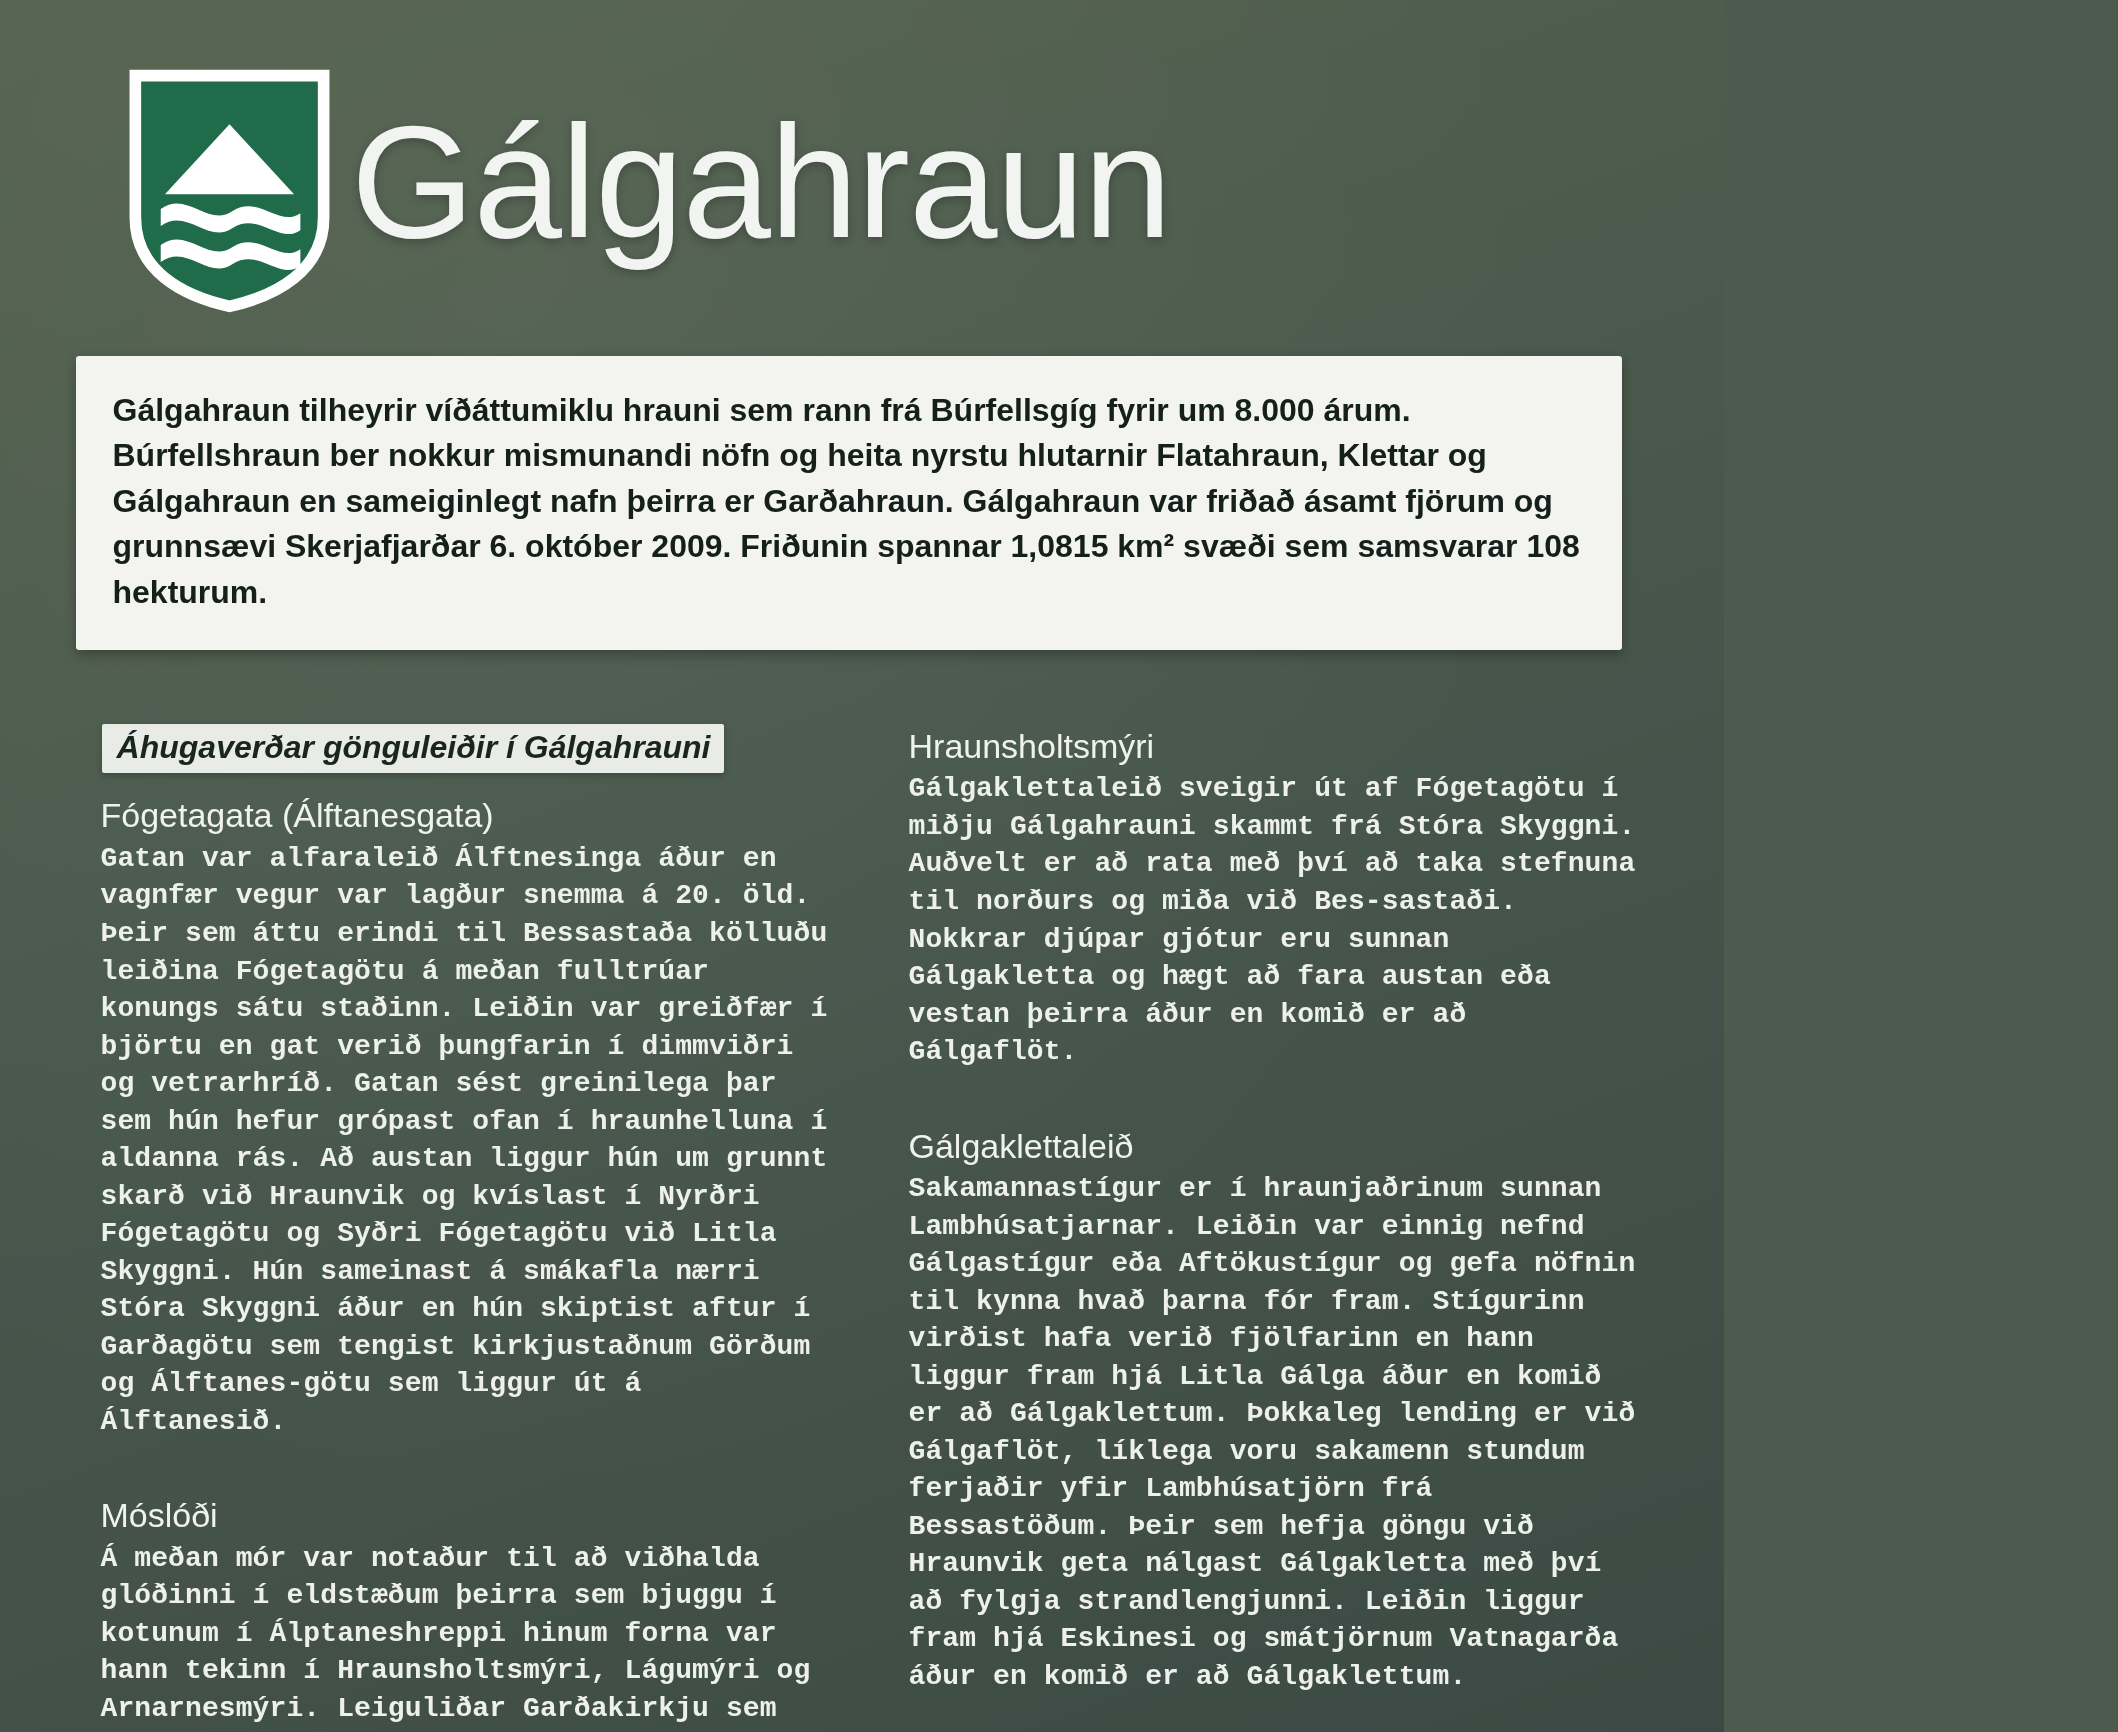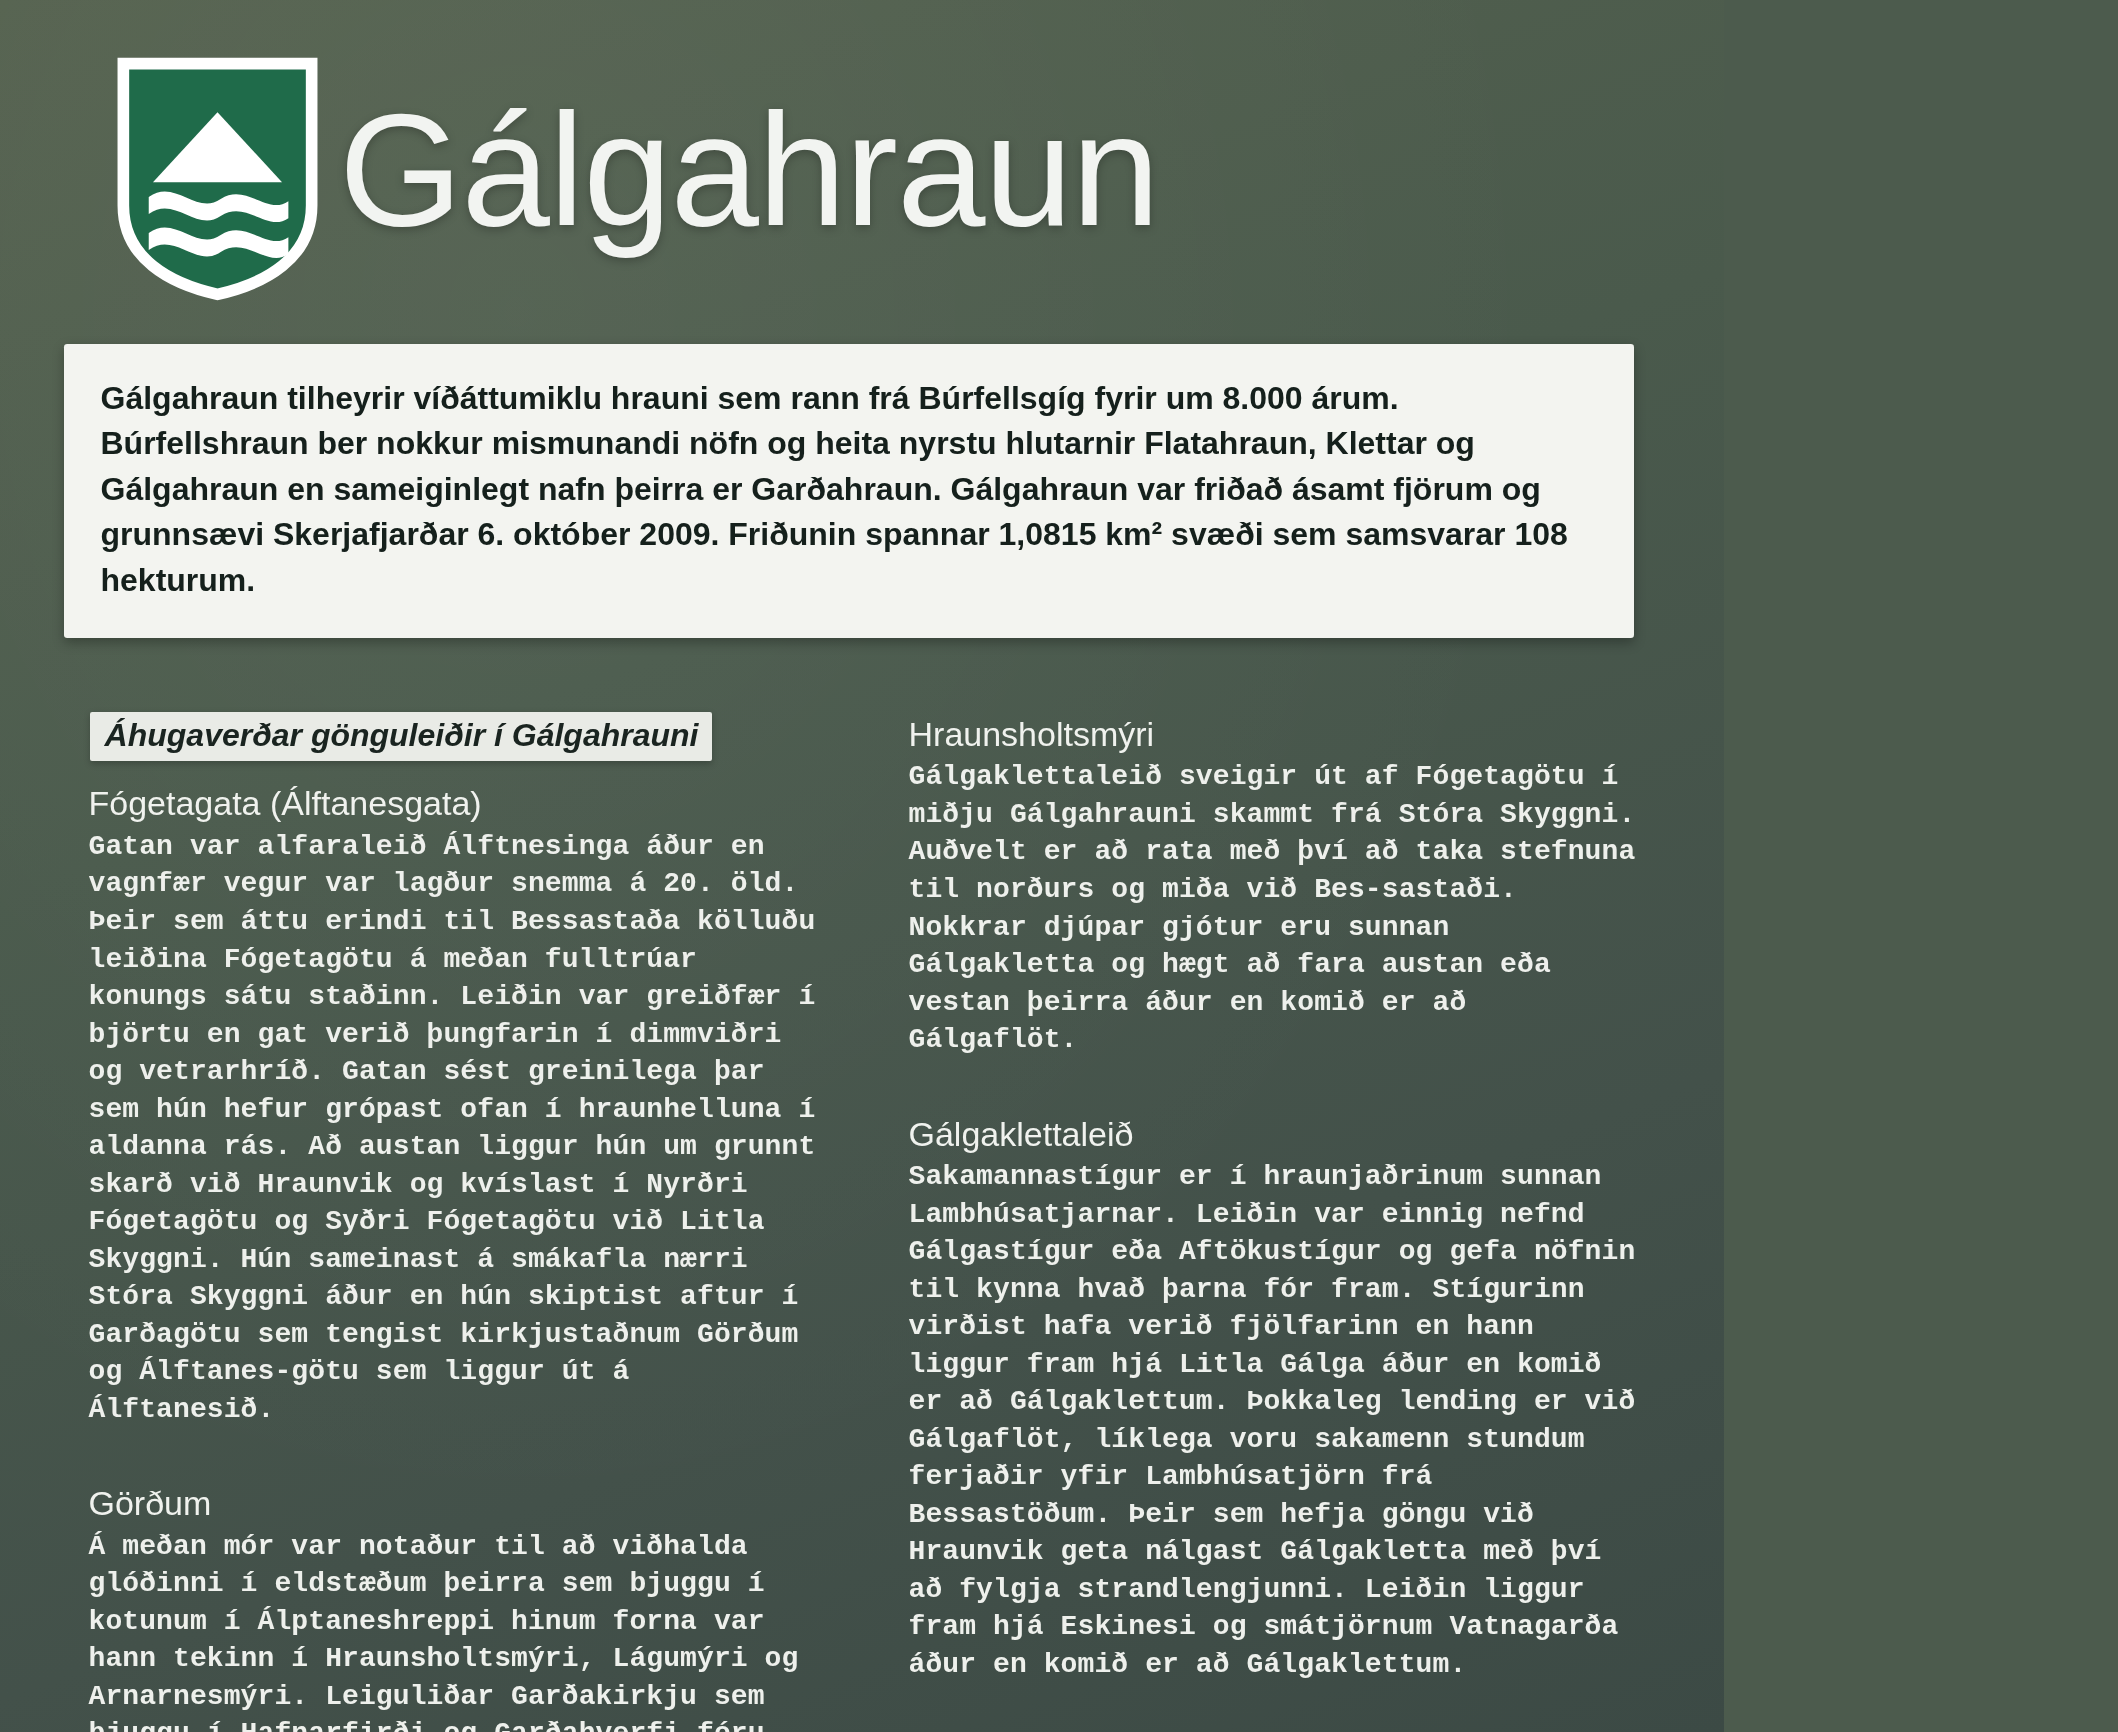--- a/index.html
+++ b/index.html
@@ -14,21 +14,21 @@
     overflow: hidden;
   }
   .sign {
     position: relative;
     width: 1724px;
     height: 1732px;
     box-sizing: border-box;
     background:
       radial-gradient(ellipse at 30% 18%, rgba(255,255,255,0.045), rgba(0,0,0,0) 62%),
       linear-gradient(160deg, #55624f 0%, #4a5a4c 38%, #43514a 72%, #3c4a45 100%);
-    padding: 0;
+    padding: 12px;
   }
   
   .header {
     display: flex;
     align-items: center;
     padding: 29px 0 0 117px;
     height: 328px;
     box-sizing: border-box;
   }
   .crest {
@@ -133,21 +133,21 @@
   <div class="columns">
 
     <div class="col col-left">
       <div class="banner">Áhugaverðar gönguleiðir í Gálgahrauni</div>
 
       <h2 class="section-head">Fógetagata (Álftanesgata)</h2>
       <p class="body-text tight">Gatan var alfaraleið Álftnesinga áður en vagnfær vegur var lagður snemma á 20. öld. Þeir sem áttu erindi til Bessastaða kölluðu leiðina Fógetagötu á meðan fulltrúar konungs sátu staðinn. Leiðin var greiðfær í björtu en gat verið þungfarin í dimmviðri og vetrarhríð. Gatan sést greinilega þar sem hún hefur grópast ofan í hraunhelluna í aldanna rás. Að austan liggur hún um grunnt skarð við Hraunvik og kvíslast í Nyrðri Fógetagötu og Syðri Fógetagötu við Litla Skyggni. Hún sameinast á smákafla nærri Stóra Skyggni áður en hún skiptist aftur í Garðagötu sem tengist kirkjustaðnum Görðum og Álftanes-götu sem liggur út á Álftanesið.</p>
 
       <div class="spacer-lg"></div>
 
-      <h2 class="section-head">Görðum</h2>
+      <h2 class="section-head">Móslóði</h2>
       <p class="body-text tight">Á meðan mór var notaður til að viðhalda glóðinni í eldstæðum þeirra sem bjuggu í kotunum í Álptaneshreppi hinum forna var hann tekinn í Hraunsholtsmýri, Lágumýri og Arnarnesmýri. Leiguliðar Garðakirkju sem bjuggu í Hafnarfirði og Garðahverfi fóru ófáar ferðir um Móslóða til að sækja mó í mýrarnar. Ennþá er hægt að sjá hvar vegslóðinn lá milli mýranna og Vegamóta við Álftanesveg. Þar komu leiðirnar frá Garðahverfi, Hafnarfirði og Álftanesi saman.</p>
     </div>
 
     <div class="col col-right">
       <h2 class="section-head first-right">Hraunsholtsmýri</h2>
       <p class="body-text tight">Gálgaklettaleið sveigir út af Fógetagötu í miðju Gálgahrauni skammt frá Stóra Skyggni. Auðvelt er að rata með því að taka stefnuna til norðurs og miða við Bes-sastaði. Nokkrar djúpar gjótur eru sunnan Gálgakletta og hægt að fara austan eða vestan þeirra áður en komið er að Gálgaflöt.</p>
 
       <div class="spacer-lg"></div>
 
       <h2 class="section-head">Gálgaklettaleið</h2>

